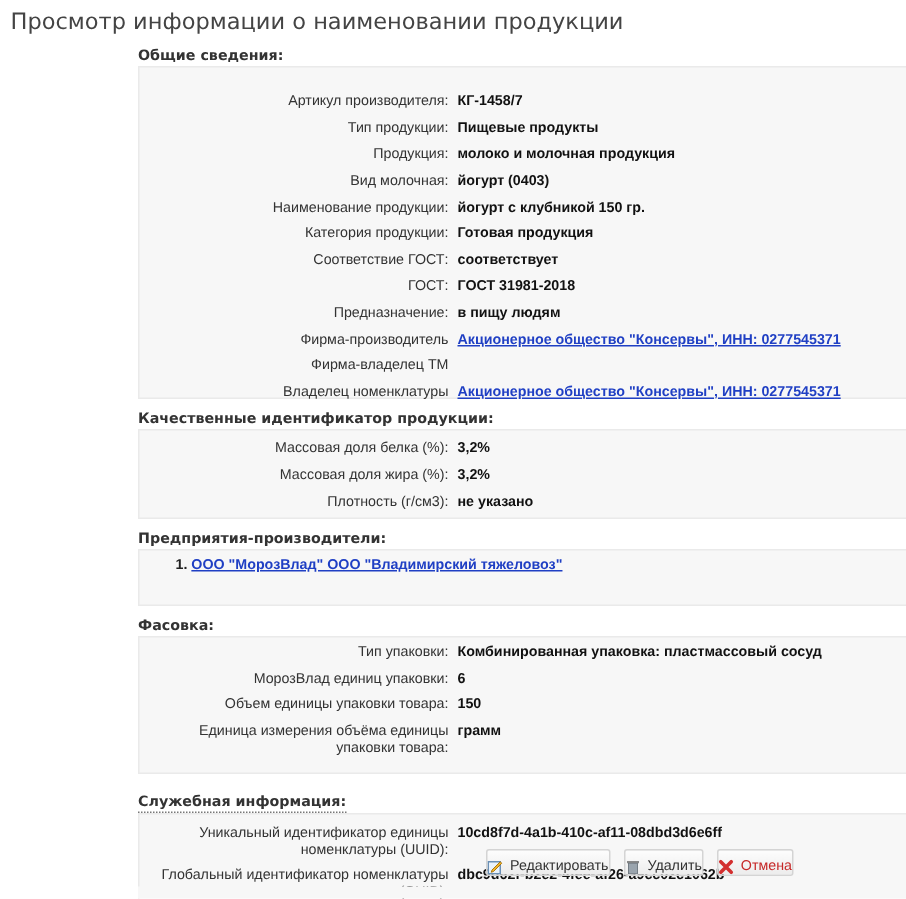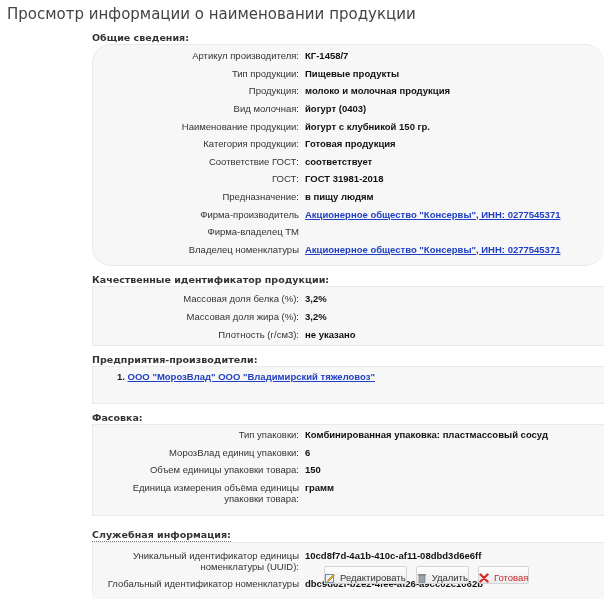--- a/index.html
+++ b/index.html
@@ -6,21 +6,21 @@
   body { width: 604px; height: 599px; overflow: hidden; position: relative; font-family: "Liberation Sans", sans-serif; color: #222; }
   .page-title { position: absolute; left: 7px; top: 5px; font-family: "DejaVu Sans", sans-serif; font-size: 15px; color: #444; white-space: nowrap; }
   .content { position: absolute; left: 92px; top: 32px; width: 512px; }
   .section-title { font-family: "DejaVu Sans", sans-serif; font-weight: bold; font-size: 9.5px; color: #333; height: 12px; line-height: 12px; margin-bottom: 0px; white-space: nowrap; }
   .section-title.dotted { display: inline-block; border-bottom: 1px dotted #777; }
   .panel { background: #f7f7f7; border: 1px solid #eaeaea; border-right: none; box-sizing: border-box; margin-bottom: 8px; }
   .row { display: flex; align-items: flex-start; font-size: 9.5px; line-height: 11px; }
   .lbl { width: 212px; text-align: right; color: #333; padding-right: 6px; box-sizing: border-box; }
   .val { font-weight: bold; color: #111; white-space: nowrap; }
   a.link { color: #1a0dab; color: #1f3fc4; text-decoration: underline; font-weight: bold; }
-  .general { padding-top: 2px; height: 222px; border-radius: 19px; }
+  .general { padding-top: 14px; height: 222px; }
   .general .row { height: 17.6px; align-items: center; }
   .quality { padding-top: 2px; height: 60px; }
   .quality .row { height: 18px; align-items: center; }
   .makers { height: 38px; padding-top: 4px; }
   .makers .item { font-size: 9.5px; font-weight: bold; padding-left: 24px; line-height: 12px; }
   .pack { padding-top: 4px; height: 92px; }
   .pack .row { min-height: 17.5px; }
   .svc { padding-top: 7px; height: 67px; }
   .svc .row { min-height: 28px; }
   .buttons { position: absolute; top: 566px; left: 324px; display: flex; gap: 9px; }
@@ -163,17 +163,17 @@
         </svg>
     </span>
     <span>Удалить</span>
   </div>
   <div class="btn cancel">
     <span class="ic">
       <svg width="10" height="10" viewBox="0 0 10 10">
           <path d="M1.5 1.5 L8.5 8.5 M8.5 1.5 L1.5 8.5" stroke="#d32f2f" stroke-width="2.4" stroke-linecap="round"></path>
         </svg>
     </span>
-    <span>Готовая</span>
+    <span>Отмена</span>
   </div>
 </div>
 
 <div class="bottom-line"></div>
 
 </body></html>

